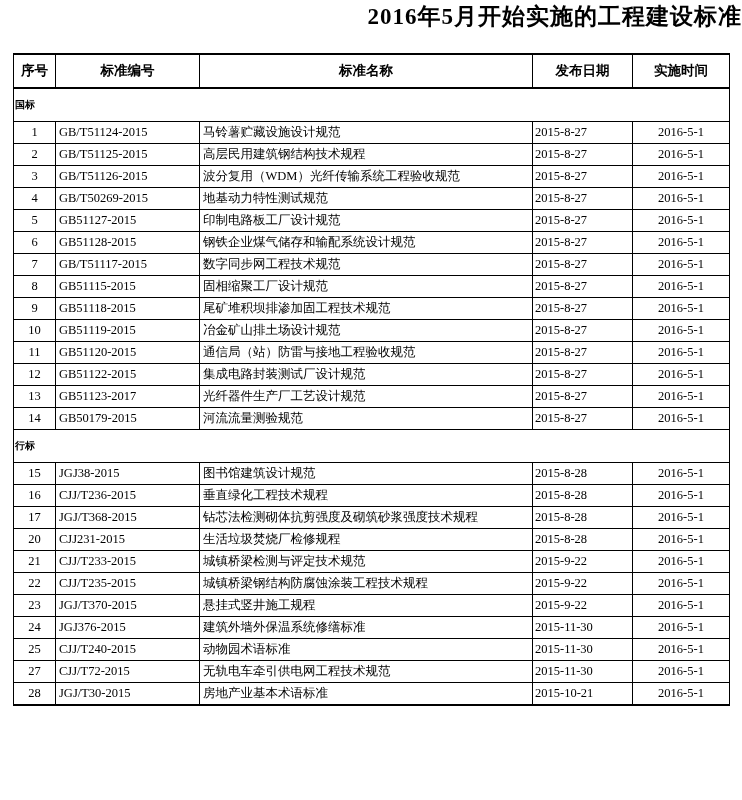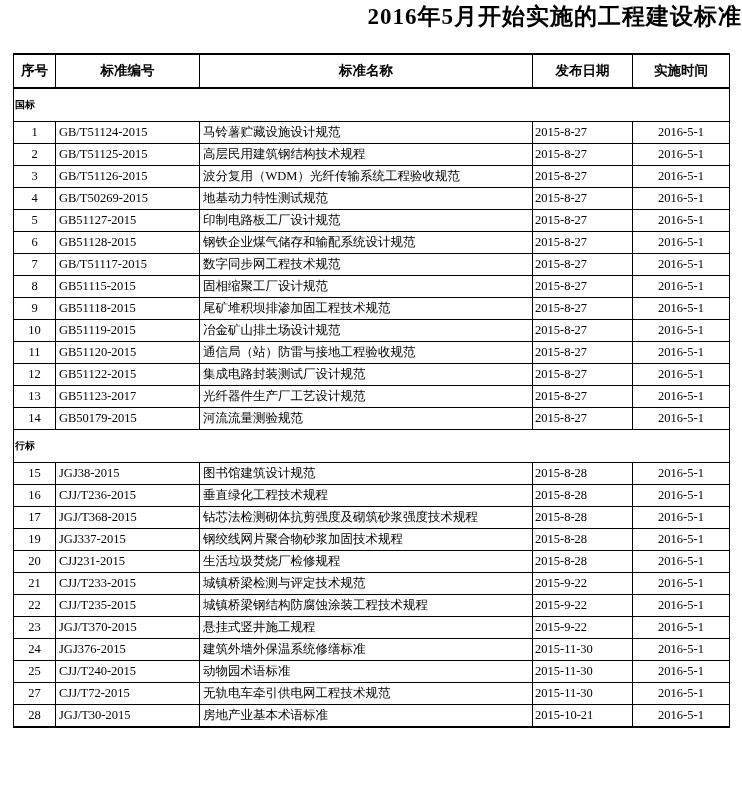--- a/index.html
+++ b/index.html
@@ -206,27 +206,20 @@
         <td class="col4">2016-5-1</td>
       </tr>
       <tr>
         <td class="col0">17</td>
         <td class="col1">JGJ/T368-2015</td>
         <td class="col2">钻芯法检测砌体抗剪强度及砌筑砂浆强度技术规程</td>
         <td class="col3">2015-8-28</td>
         <td class="col4">2016-5-1</td>
       </tr>
       <tr>
-        <td class="col0">19</td>
-        <td class="col1">JGJ337-2015</td>
-        <td class="col2">钢绞线网片聚合物砂浆加固技术规程</td>
-        <td class="col3">2015-8-28</td>
-        <td class="col4">2016-5-1</td>
-      </tr>
-      <tr>
         <td class="col0">20</td>
         <td class="col1">CJJ231-2015</td>
         <td class="col2">生活垃圾焚烧厂检修规程</td>
         <td class="col3">2015-8-28</td>
         <td class="col4">2016-5-1</td>
       </tr>
       <tr>
         <td class="col0">21</td>
         <td class="col1">CJJ/T233-2015</td>
         <td class="col2">城镇桥梁检测与评定技术规范</td>

